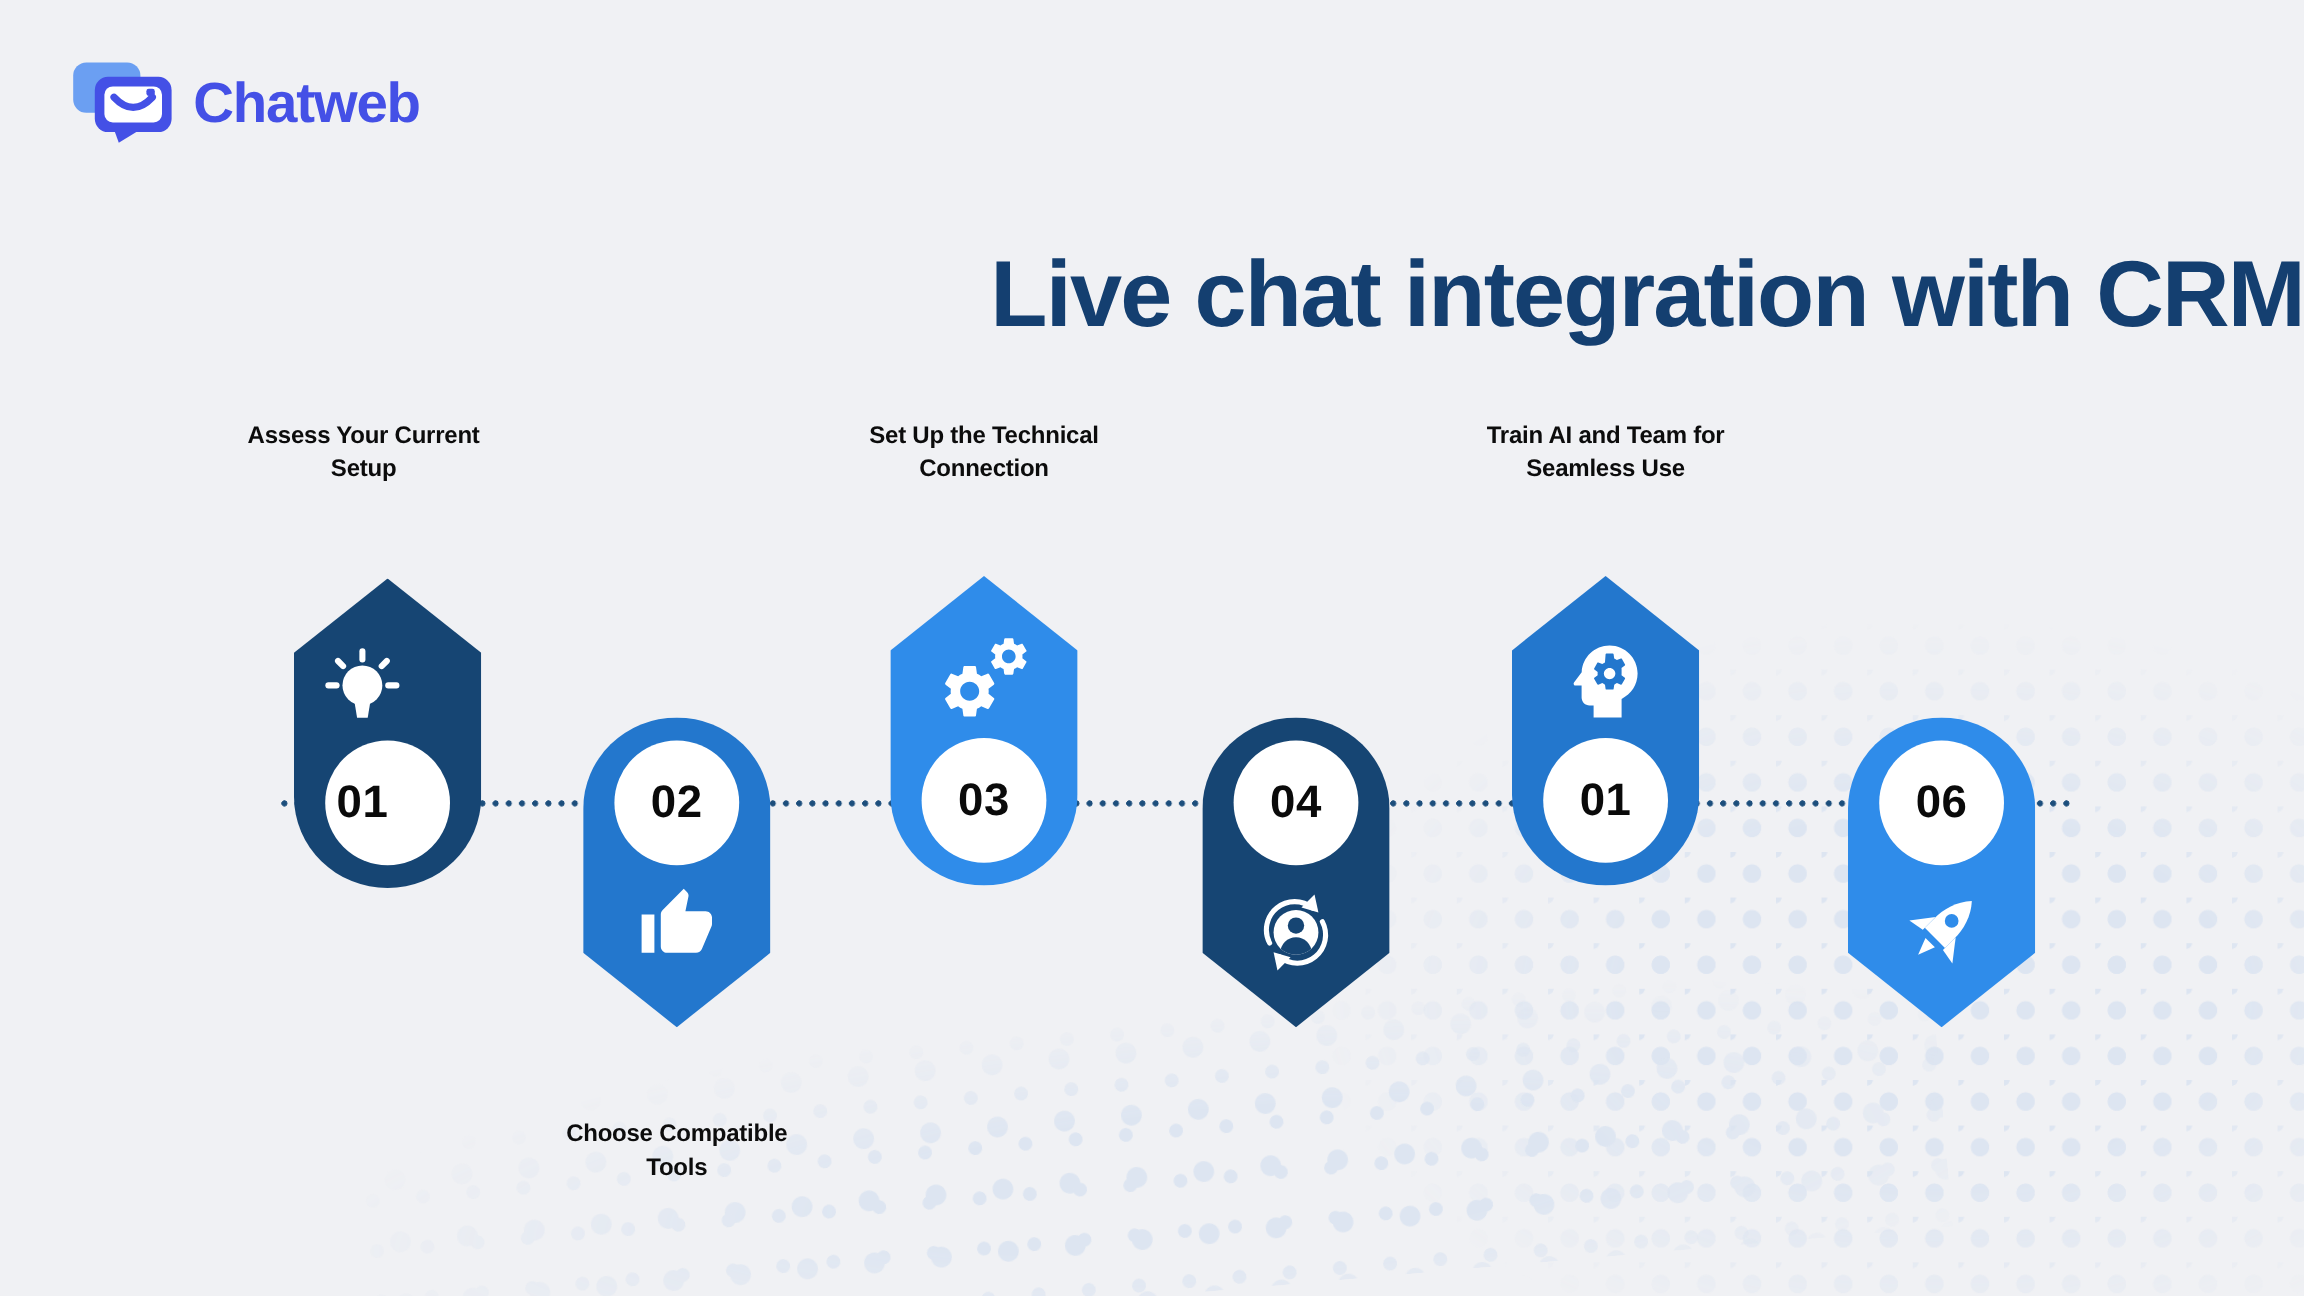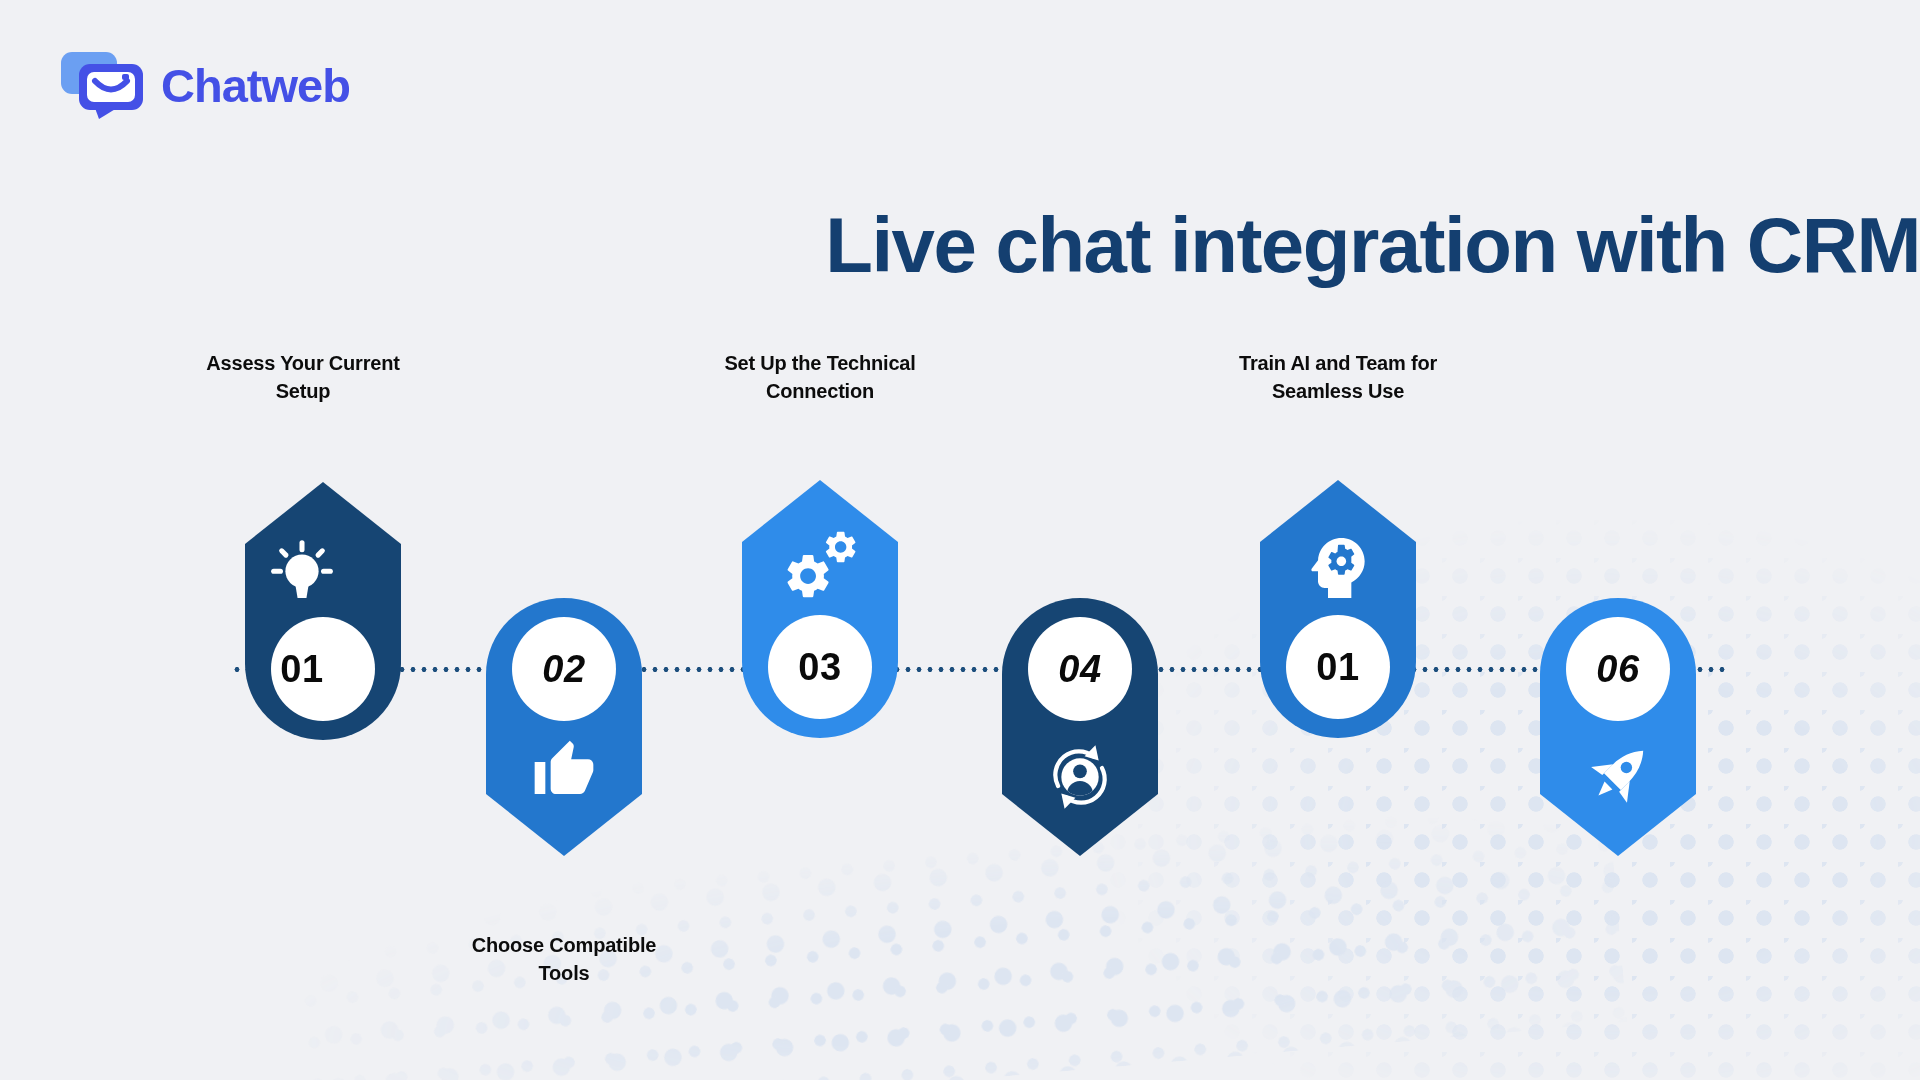--- a/index.html
+++ b/index.html
@@ -57,21 +57,21 @@
   .step { position: absolute; width: 156px; height: 258px; z-index: 2; color: var(--pin, #164573); }
   .pin-fill { fill: var(--pin, #164573); }
   .step .icon { position: absolute; left: 0; width: 156px; display: flex; justify-content: center; }
   .step .icon.up   { top: 48px; }
   .step .icon.down { top: 140px; }
   .step .num {
     position: absolute; left: 0; width: 156px; text-align: center;
     font-size: 38px; font-weight: 800; color: #0a0a0a; line-height: 48px; letter-spacing: 0.5px;
   }
   .step .num.up   { top: 163px; }
-  .step .num.down { top: 47px; font-style: italic; }
+  .step .num.down { top: 47px; }
 
   
   .step-label {
     position: absolute; width: 420px; text-align: center; z-index: 2;
     font-size: 20px; font-weight: 700; line-height: 1.38; letter-spacing: -0.2px;
     color: var(--label, #0c0c0c); white-space: pre-line;
   }
 </style>
 </head>
 <body>

